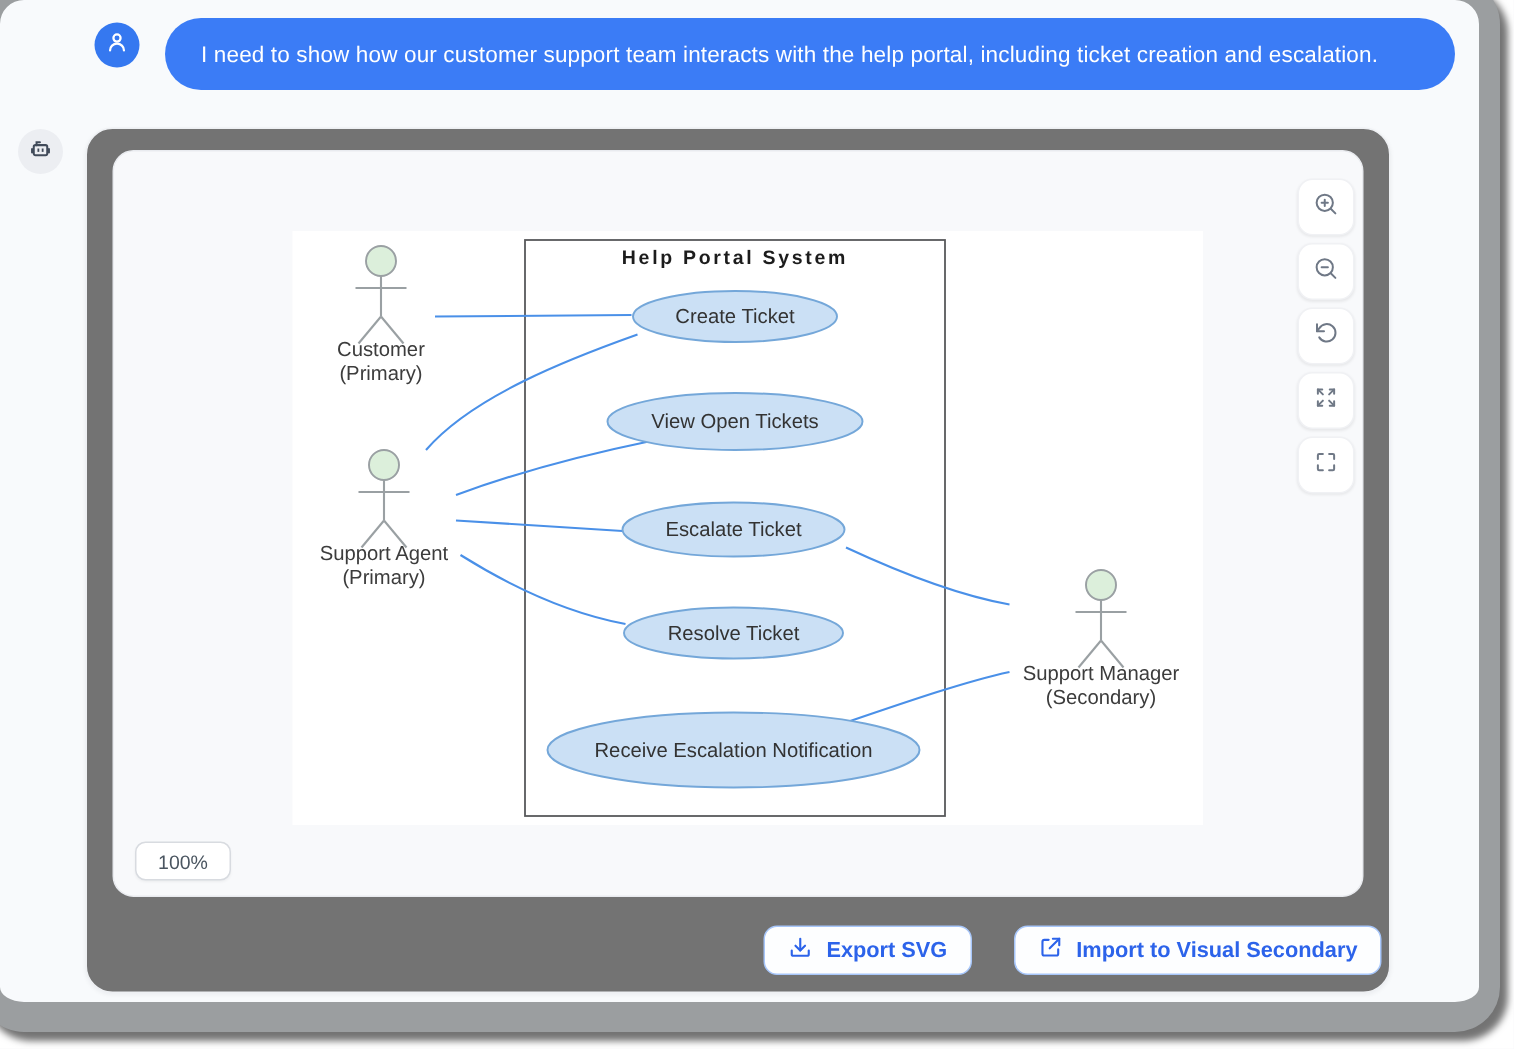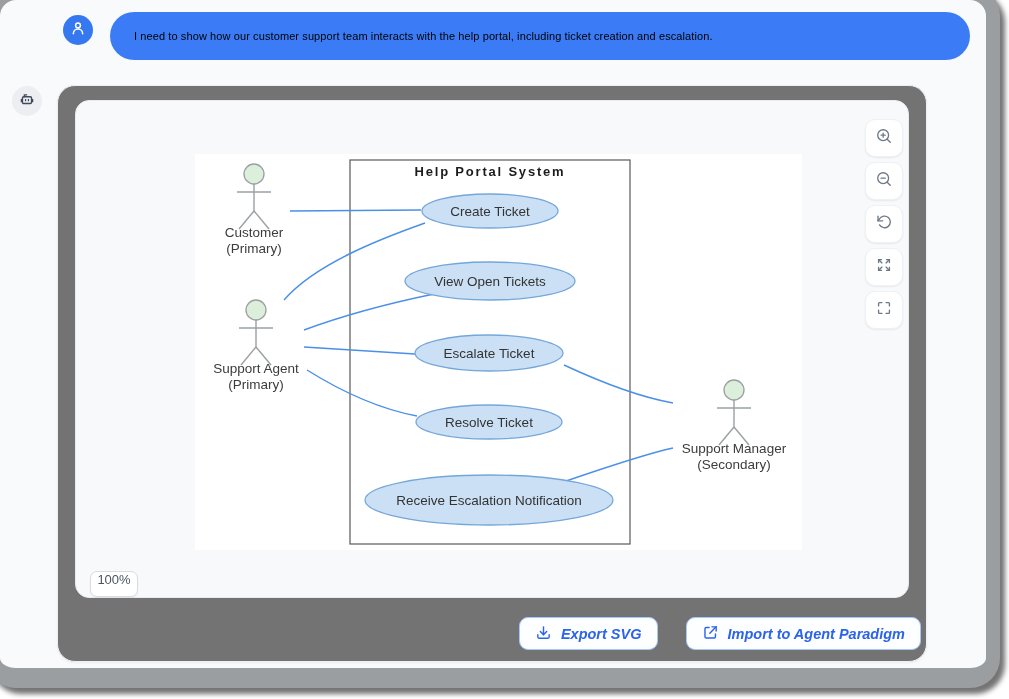--- a/index.html
+++ b/index.html
@@ -23,21 +23,21 @@
   .user-avatar{
     position:absolute;left:63px;top:15px;width:30px;height:30px;border-radius:50%;
     background:#3578f0;display:flex;align-items:center;justify-content:center;
   }
   .bot-avatar{
     position:absolute;left:12px;top:86px;width:30px;height:30px;border-radius:50%;
     background:#eceef2;display:flex;align-items:center;justify-content:center;
   }
   .user-bubble{
     position:absolute;left:110px;top:12px;width:860px;height:48px;box-sizing:border-box;
-    background:#3b7cf6;border-radius:24px;color:#000000;font-size:11px;
+    background:#3b7cf6;border-radius:24px;color:#ffffff;font-size:15px;
     display:flex;align-items:center;padding:0 24px;letter-spacing:.1px;
   }
 
   
   .card{
     position:absolute;left:57px;top:85px;width:868px;height:575px;
     background:#737373;border:1px solid #eef0f3;border-radius:18px;
     box-shadow:0 1px 3px rgba(16,24,40,.05);
   }
   .viewport{
@@ -52,32 +52,32 @@
   
   .controls{position:absolute;top:18px;right:5px;display:flex;flex-direction:column;gap:5px;}
   .ctrl{
     width:36px;height:36px;background:#fff;border:1px solid #f0f1f4;border-radius:10px;
     box-shadow:0 1px 2px rgba(0,0,0,.07);display:flex;align-items:center;justify-content:center;
     cursor:pointer;
   }
   .ctrl svg{stroke:#6f7886;fill:none;stroke-width:1.6;stroke-linecap:round;stroke-linejoin:round;}
 
   .zoom-badge{
-    position:absolute;left:14px;bottom:0;width:48px;height:26px;box-sizing:border-box;
+    position:absolute;left:14px;bottom:10px;width:64px;height:26px;box-sizing:border-box;
     background:#fff;border:1px solid #d8dbe0;border-radius:7px;
-    display:flex;justify-content:center;
+    display:flex;align-items:center;justify-content:center;
     font-size:13px;color:#4a5560;box-shadow:0 1px 2px rgba(0,0,0,.05);
   }
 
   
   .footer{position:absolute;right:5px;bottom:11px;display:flex;gap:28px;}
   .btn{
     height:31px;display:flex;align-items:center;gap:9px;padding:0 15px;
     border:1px solid #a7c6fa;border-radius:9px;background:#fdfeff;
-    color:#2c63ea;font-size:14.5px;font-weight:700;cursor:pointer;white-space:nowrap;font-style:italic;
+    color:#2c63ea;font-size:14.5px;font-weight:700;cursor:pointer;white-space:nowrap;
   }
   .btn svg{stroke:#2c63ea;fill:none;stroke-width:2;stroke-linecap:round;stroke-linejoin:round;}
 </style>
 </head>
 <body>
 
 <div class="window">
   <div class="content">
 
     <div class="user-avatar">
@@ -238,19 +238,19 @@
           <span>Export SVG</span>
         </div>
         <div class="btn">
           <span>
             <svg width="17" height="17" viewBox="0 0 24 24">
               <path d="M10 5H6a1.8 1.8 0 0 0-1.8 1.8V18A1.8 1.8 0 0 0 6 19.8h11.2A1.8 1.8 0 0 0 19 18v-4"></path>
               <polyline points="14,4 20,4 20,10"></polyline>
               <line x1="11" y1="13" x2="20" y2="4"></line>
             </svg>
           </span>
-          <span>Import to Agent Paradigm</span>
+          <span>Import to Visual Secondary</span>
         </div>
       </div>
     </div>
 
   </div>
 </div>
 
 </body></html>

